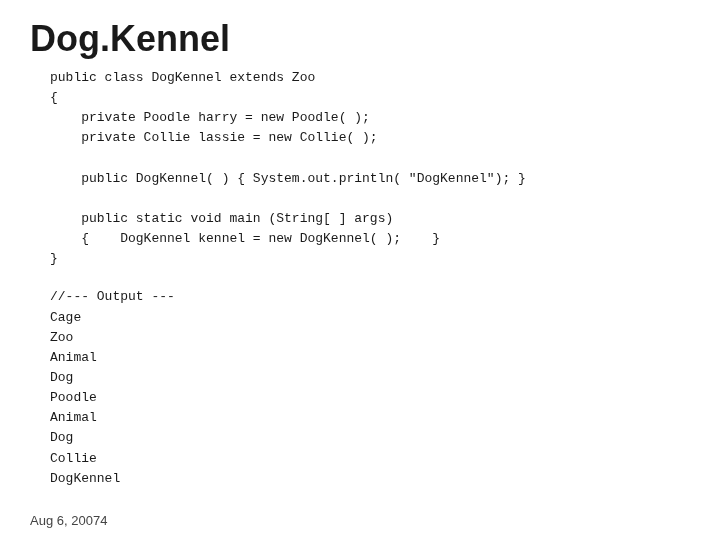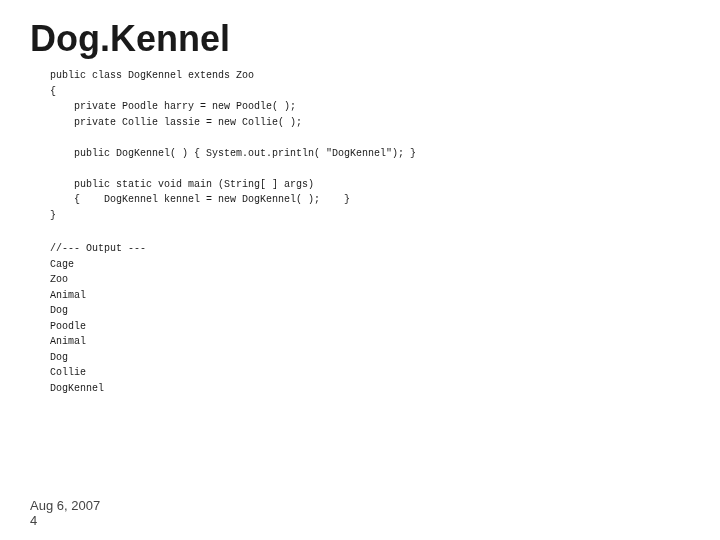--- a/index.html
+++ b/index.html
@@ -24,37 +24,36 @@
       padding: 18px 42px 8px 30px;
       font-family: Arial, sans-serif;
     }
 
     .content-area {
       padding: 0 50px;
     }
 
     .code-block {
       font-family: 'Courier New', Courier, monospace;
-      font-size: 10px;
+      font-size: 13px;
       line-height: 1.55;
       color: #1a1a1a;
       white-space: pre;
     }
 
     .footer {
       position: absolute;
       bottom: 12px;
       left: 30px;
       right: 30px;
       display: flex;
       justify-content: flex-start;
       font-family: Arial, sans-serif;
       font-size: 13px;
       color: #444;
-      flex-direction: column;
     }
   </style>
 </head>
 <body>
 
 <div class="page-title">Dog.Kennel</div>
 
 <div class="content-area">
   <pre class="code-block">public class DogKennel extends Zoo
 {

